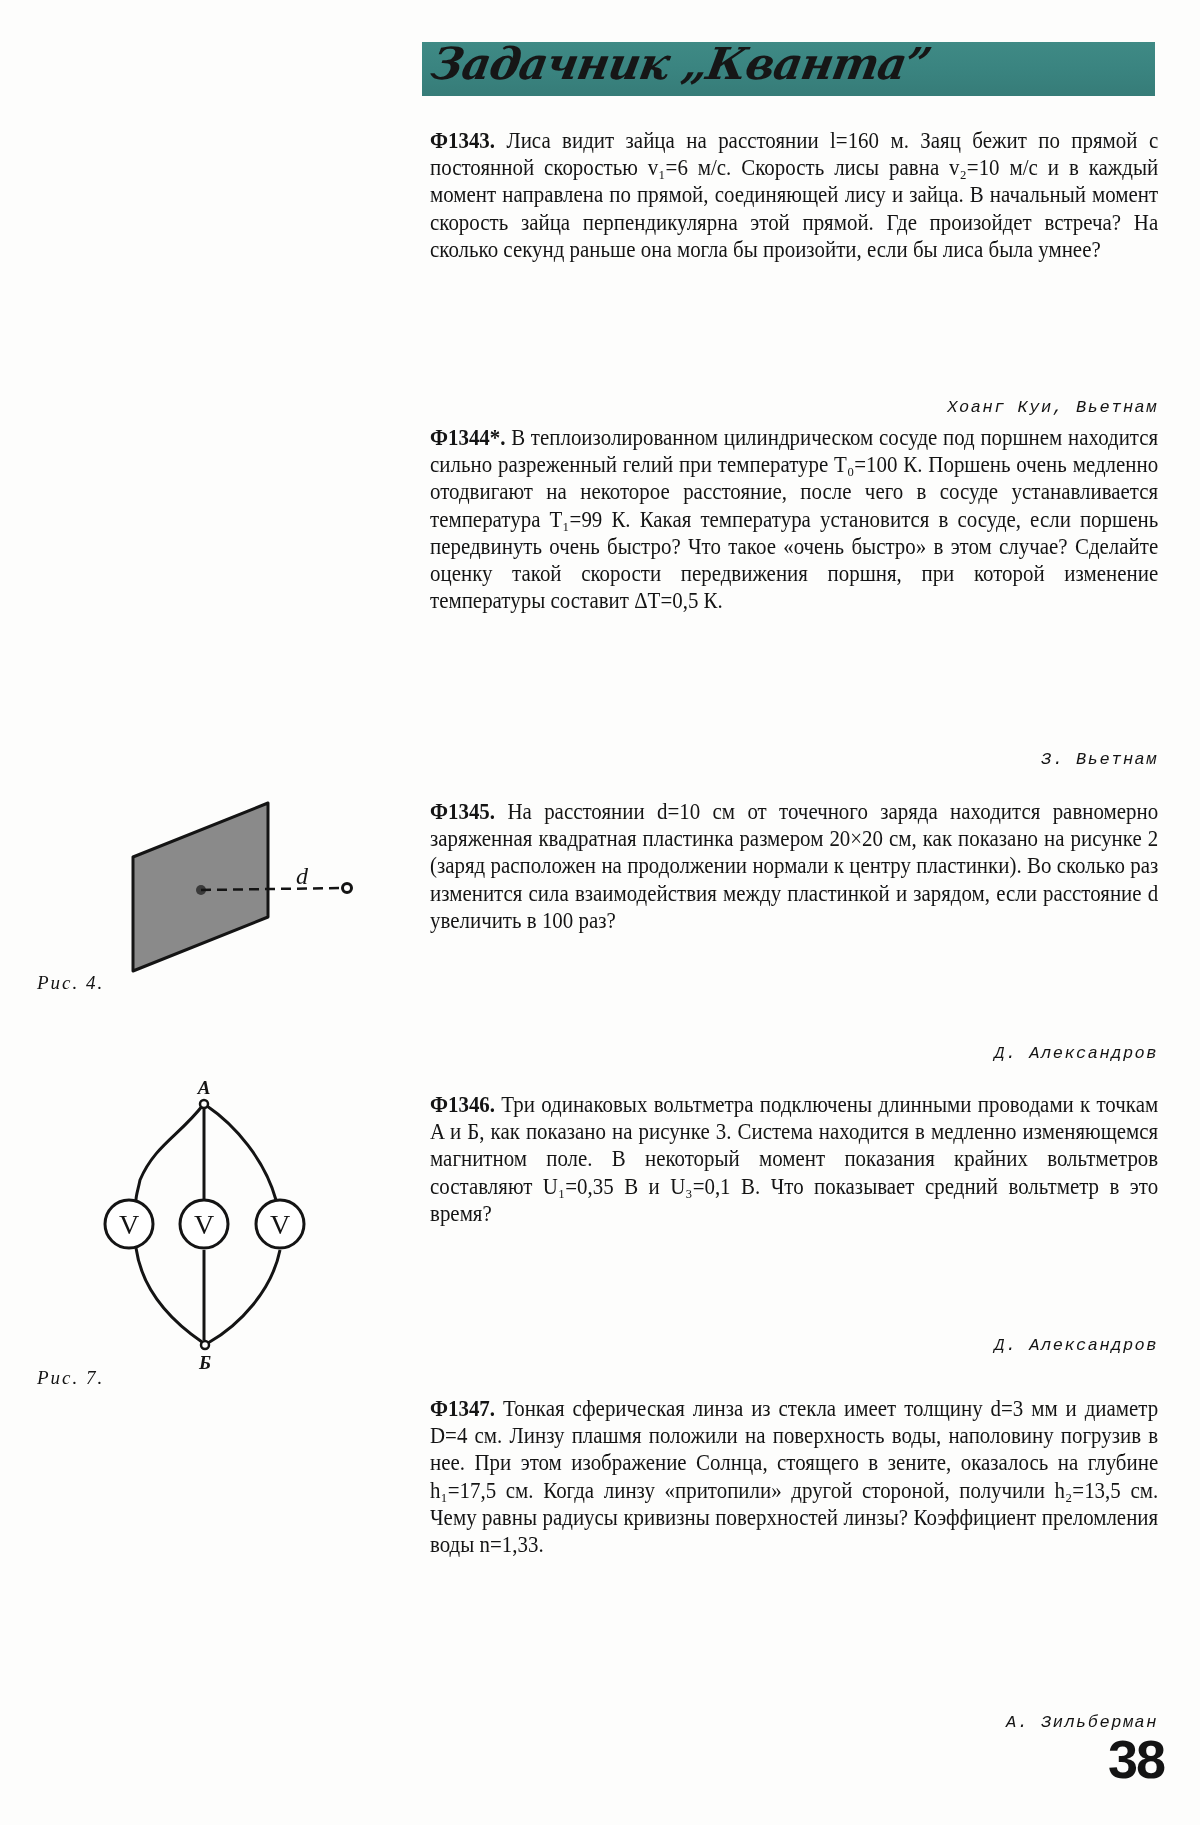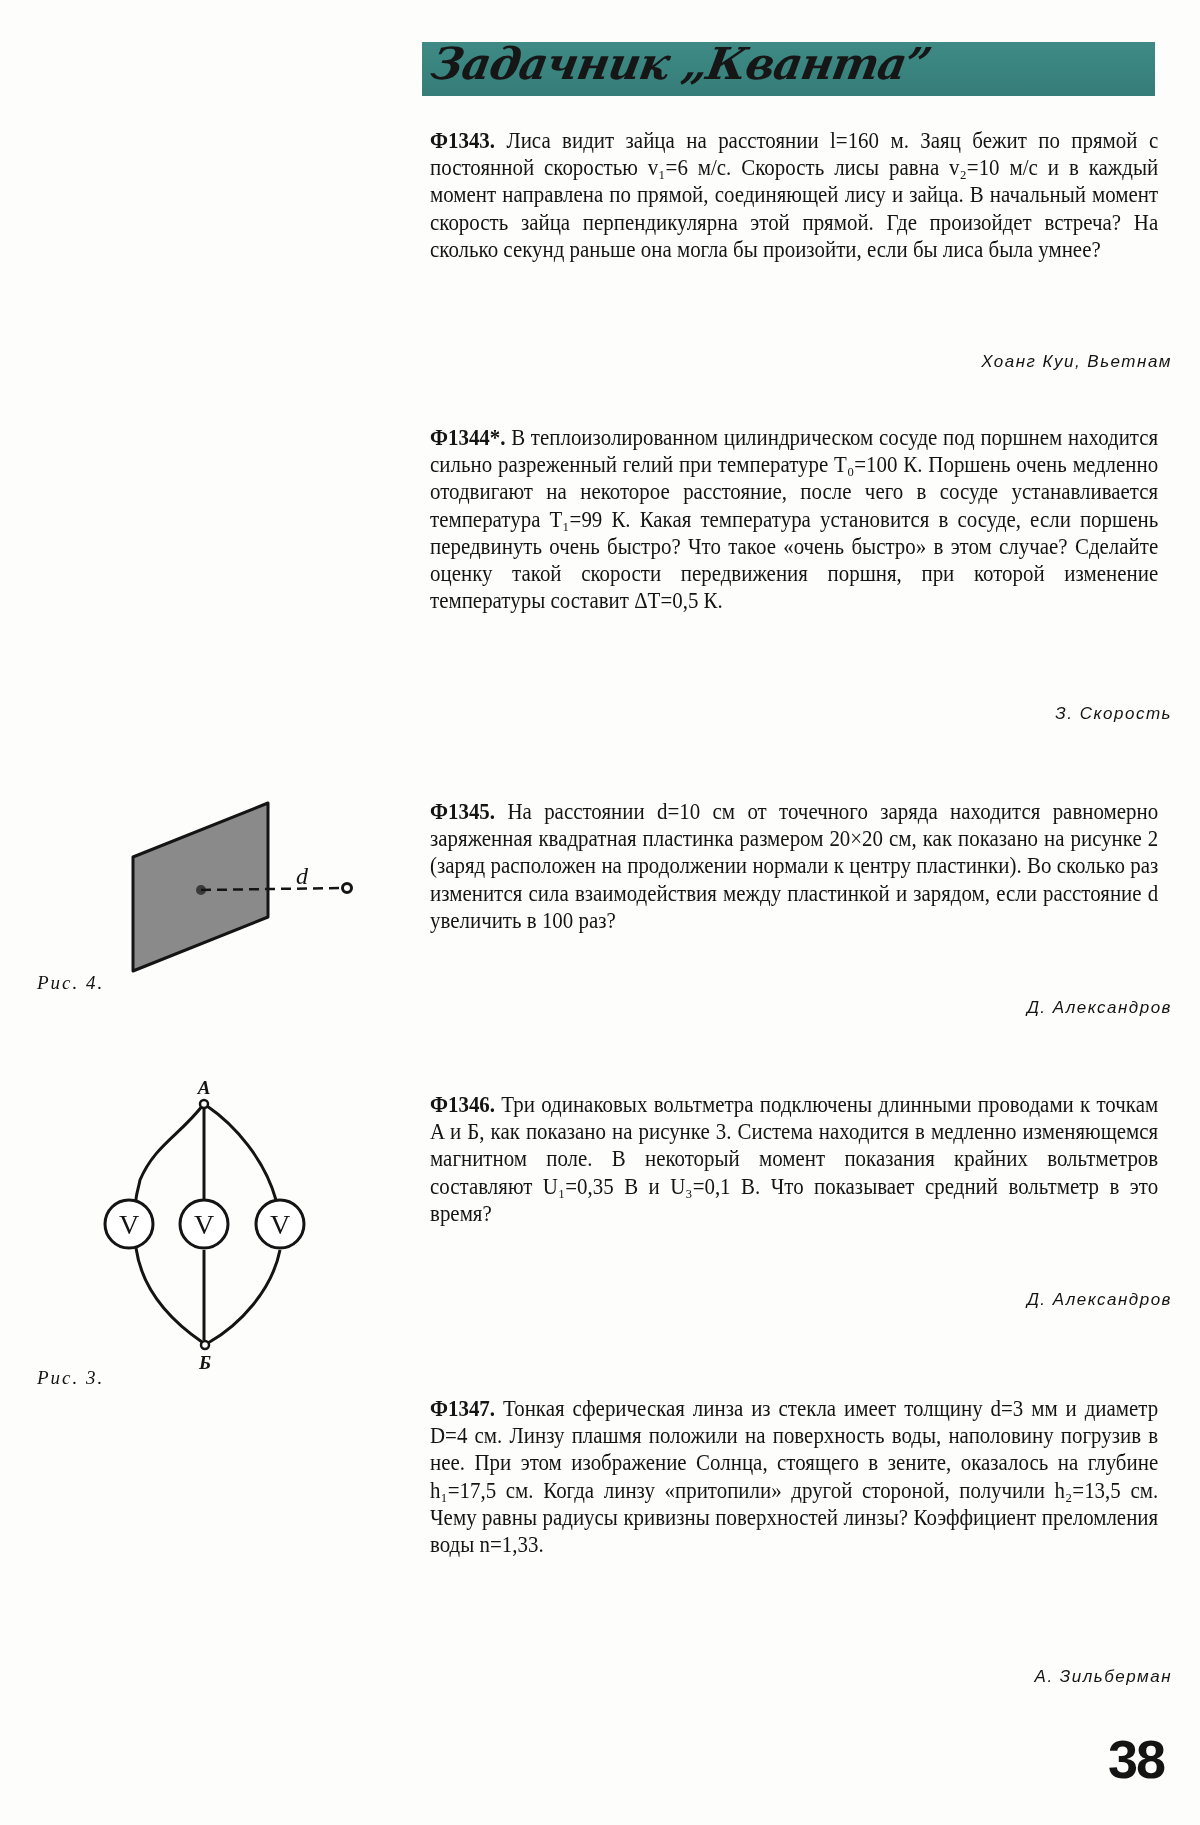--- a/index.html
+++ b/index.html
@@ -7,22 +7,22 @@
          font-family: "Liberation Serif", "DejaVu Serif", serif; color: #141414; }
   .banner { position: absolute; left: 422px; top: 42px; width: 733px; height: 54px;
             background: linear-gradient(180deg, #3f8a85 0%, #3a8480 50%, #367c78 100%); }
   .banner-title { position: absolute; left: 10px; top: -4px; font-family: "DejaVu Serif", serif;
                   font-style: italic; font-weight: bold; font-size: 44px; color: #161616;
                   letter-spacing: -1px; white-space: nowrap; transform: skewX(-10deg); }
   .problem { position: absolute; left: 430px; width: 728px; font-size: 22.5px; line-height: 27.2px;
              text-align: justify; hyphens: manual; font-family: "Liberation Serif", serif;
              transform: scaleX(0.93); transform-origin: left top; width: 783px; }
   .problem .num { font-weight: bold; }
-  .author { position: absolute; right: 28px; font-style: italic; font-size: 17px; letter-spacing: 1.5px;
-            font-family: Liberation Sans, sans-serif; }
+  .author { position: absolute; right: 42px; font-style: italic; font-size: 17px; letter-spacing: 1.5px;
+            font-family: Liberation Mono, monospace; margin-top: 46px; }
   .fig-caption { position: absolute; font-style: italic; font-size: 19px; letter-spacing: 2px;
                  font-family: "Liberation Serif", serif; }
   .page-number { position: absolute; right: 36px; top: 1728px; font-family: "Liberation Sans", sans-serif;
                  font-weight: bold; font-size: 54px; letter-spacing: -2px; }
   svg { position: absolute; overflow: visible; }
 </style>
 </head>
 <body>
 
 <div class="banner">
@@ -32,21 +32,21 @@
 <div class="problem" style="top:127px;">
   <span class="num">Ф1343.</span>
   <span>Лиса видит зайца на расстоянии l=160 м. Заяц бежит по прямой с постоянной скоростью v₁=6 м/с. Скорость лисы равна v₂=10 м/с и в каждый момент направлена по прямой, соединяющей лису и зайца. В начальный момент скорость зайца перпендикулярна этой прямой. Где произойдет встреча? На сколько секунд раньше она могла бы произойти, если бы лиса была умнее?</span>
 </div>
 <div class="author" style="top:352px;">Хоанг Куи, Вьетнам</div>
 
 <div class="problem" style="top:424px;">
   <span class="num">Ф1344*.</span>
   <span>В теплоизолированном цилиндрическом сосуде под поршнем находится сильно разреженный гелий при температуре T₀=100 К. Поршень очень медленно отодвигают на некоторое расстояние, после чего в сосуде устанавливается температура T₁=99 К. Какая температура установится в сосуде, если поршень передвинуть очень быстро? Что такое «очень быстро» в этом случае? Сделайте оценку такой скорости передвижения поршня, при которой изменение температуры составит ΔT=0,5 К.</span>
 </div>
-<div class="author" style="top:704px;">З. Скорость</div>
+<div class="author" style="top:704px;">З. Вьетнам</div>
 
 <svg style="left:0;top:760px;" width="400" height="260">
   <polygon points="133,97 268,43 268,157 133,211" fill="#8a8a8a" stroke="#141414" stroke-width="3" stroke-linejoin="round"></polygon>
   <circle cx="201" cy="130" r="5" fill="#3a3a3a"></circle>
   <line x1="201" y1="130" x2="342" y2="128" stroke="#141414" stroke-width="2.5" stroke-dasharray="10,6"></line>
   <circle cx="347" cy="128" r="4.5" fill="#fff" stroke="#141414" stroke-width="3"></circle>
   <text x="296" y="124" font-family="Liberation Serif, serif" font-style="italic" font-size="24" fill="#141414">d</text>
 </svg>
 <div class="fig-caption" style="left:37px;top:972px;">Рис. 4.</div>
 
@@ -75,21 +75,21 @@
   </g>
   <g>
     <circle cx="220" cy="164" r="24" fill="#fff" stroke="#141414" stroke-width="3"></circle>
     <text x="220" y="174" text-anchor="middle" font-family="Liberation Serif, serif" font-size="28" fill="#141414">V</text>
   </g>
   <circle cx="144" cy="44" r="4" fill="#fff" stroke="#141414" stroke-width="2.5"></circle>
   <circle cx="145" cy="285" r="4" fill="#fff" stroke="#141414" stroke-width="2.5"></circle>
   <text x="144" y="34" text-anchor="middle" font-family="Liberation Serif, serif" font-style="italic" font-weight="bold" font-size="19" fill="#141414">A</text>
   <text x="145" y="309" text-anchor="middle" font-family="Liberation Serif, serif" font-style="italic" font-weight="bold" font-size="19" fill="#141414">Б</text>
 </svg>
-<div class="fig-caption" style="left:37px;top:1367px;">Рис. 3.</div>
+<div class="fig-caption" style="left:37px;top:1367px;">Рис. 7.</div>
 
 <div class="problem" style="top:1091px;">
   <span class="num">Ф1346.</span>
   <span>Три одинаковых вольтметра подключены длинными проводами к точкам A и Б, как показано на рисунке 3. Система находится в медленно изменяющемся магнитном поле. В некоторый момент показания крайних вольтметров составляют U₁=0,35 В и U₃=0,1 В. Что показывает средний вольтметр в это время?</span>
 </div>
 <div class="author" style="top:1290px;">Д. Александров</div>
 
 <div class="problem" style="top:1395px;">
   <span class="num">Ф1347.</span>
   <span>Тонкая сферическая линза из стекла имеет толщину d=3 мм и диаметр D=4 см. Линзу плашмя положили на поверхность воды, наполовину погрузив в нее. При этом изображение Солнца, стоящего в зените, оказалось на глубине h₁=17,5 см. Когда линзу «притопили» другой стороной, получили h₂=13,5 см. Чему равны радиусы кривизны поверхностей линзы? Коэффициент преломления воды n=1,33.</span>

